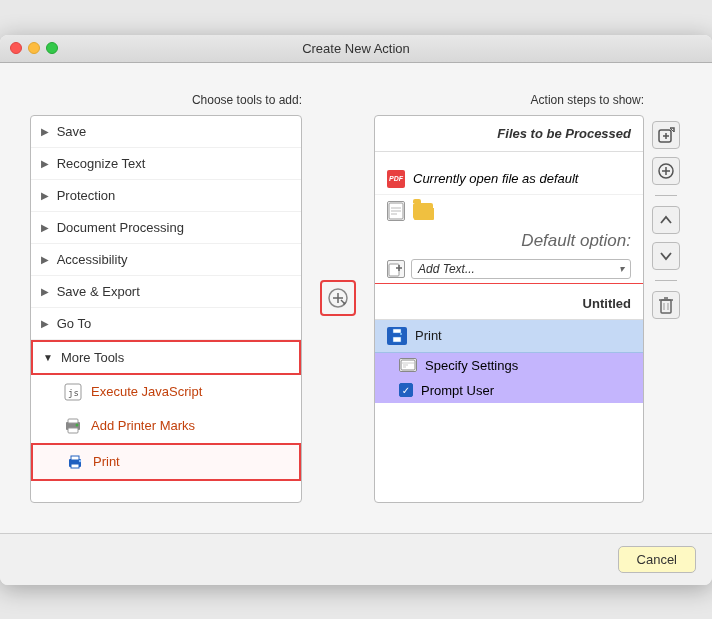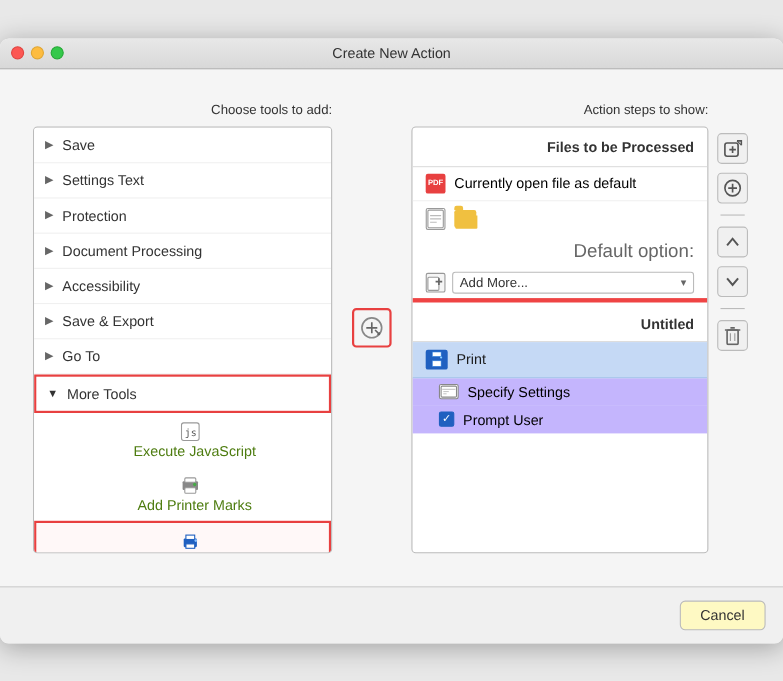--- a/index.html
+++ b/index.html
@@ -93,24 +93,23 @@
       font-size: 10px;
       color: #666;
       margin-right: 8px;
     }
     .list-item.expanded .arrow { color: #333; }
     .sub-item {
       display: flex;
       align-items: center;
       padding: 7px 10px 7px 32px;
       cursor: pointer;
-      color: #4d7c0f;
+      color: #c2410c;
       font-size: 13px;
       background: white;
-      flex-direction: column;
     }
     .sub-item-icon {
       width: 20px;
       height: 20px;
       margin-right: 8px;
       display: flex;
       align-items: center;
       justify-content: center;
     }
     .center-controls {
@@ -156,28 +155,30 @@
       overflow: hidden;
     }
     .section-header {
       padding: 10px 12px;
       font-weight: 600;
       font-size: 13px;
       color: #333;
       border-bottom: 1px solid #ddd;
     }
     .files-section {
-      border-bottom: 4px solid #ef4444;
+      border-bottom: 1px solid #ef4444;
+      font-style: italic;
     }
     .file-item-row {
       display: flex;
       align-items: center;
       padding: 6px 12px;
       gap: 8px;
       border-bottom: 1px solid #f0f0f0;
+      margin-top: 12px;
     }
     .file-icon-pdf {
       width: 18px;
       height: 18px;
       background: #e84040;
       border-radius: 2px;
       display: flex;
       align-items: center;
       justify-content: center;
       color: white;
@@ -397,21 +398,21 @@
       <div class="left-label">Choose tools to add:</div>
       <div class="left-list-container">
 
         <div class="list-item">
           <span class="arrow">▶</span>
           <span>Save</span>
         </div>
 
         <div class="list-item">
           <span class="arrow">▶</span>
-          <span>Settings Text</span>
+          <span>Recognize Text</span>
         </div>
 
         <div class="list-item">
           <span class="arrow">▶</span>
           <span>Protection</span>
         </div>
 
         <div class="list-item">
           <span class="arrow">▶</span>
           <span>Document Processing</span>
@@ -517,21 +518,21 @@
             <div class="default-option-label">Default option:</div>
             <div class="default-option-dropdown">
               <div class="dropdown-icon">
                 <svg width="16" height="16" viewBox="0 0 16 16">
                   <rect x="1" y="3" width="10" height="12" rx="1" fill="white" stroke="#999" stroke-width="1"></rect>
                   <line x1="8" y1="7" x2="14" y2="7" stroke="#666" stroke-width="1.5"></line>
                   <line x1="11" y1="4" x2="11" y2="10" stroke="#666" stroke-width="1.5"></line>
                 </svg>
               </div>
               <div class="dropdown-row">
-                <span class="dropdown-text">Add More...</span>
+                <span class="dropdown-text">Add Text...</span>
                 <span class="dropdown-chevron">▾</span>
               </div>
             </div>
           </div>
 
           <div class="untitled-section">
             <div class="untitled-header">Untitled</div>
 
             <div class="print-item">
               <div class="print-icon">

